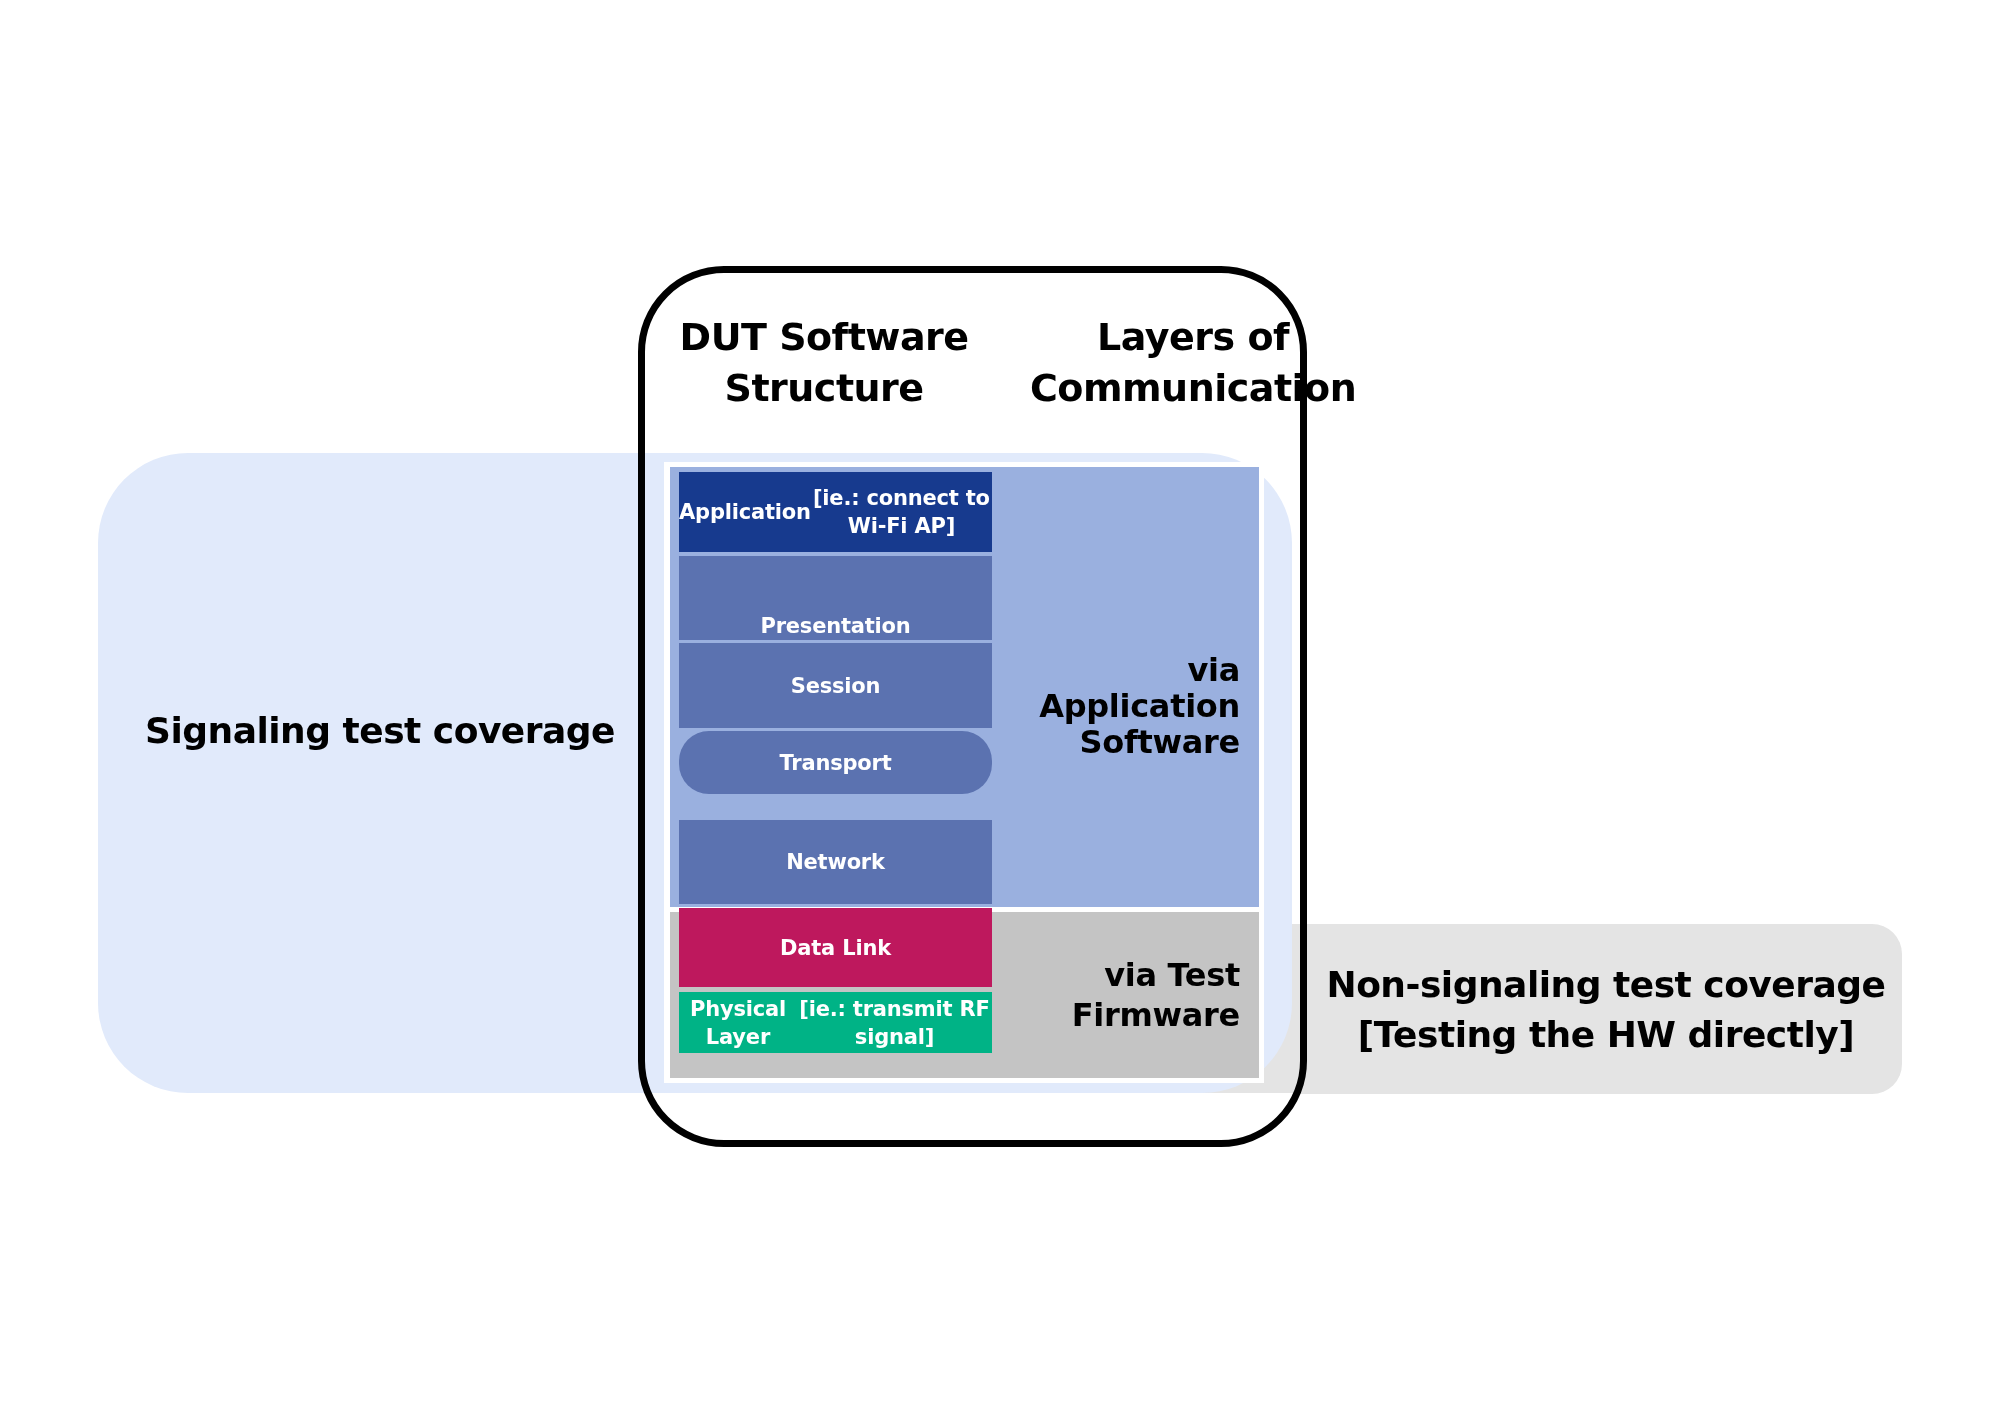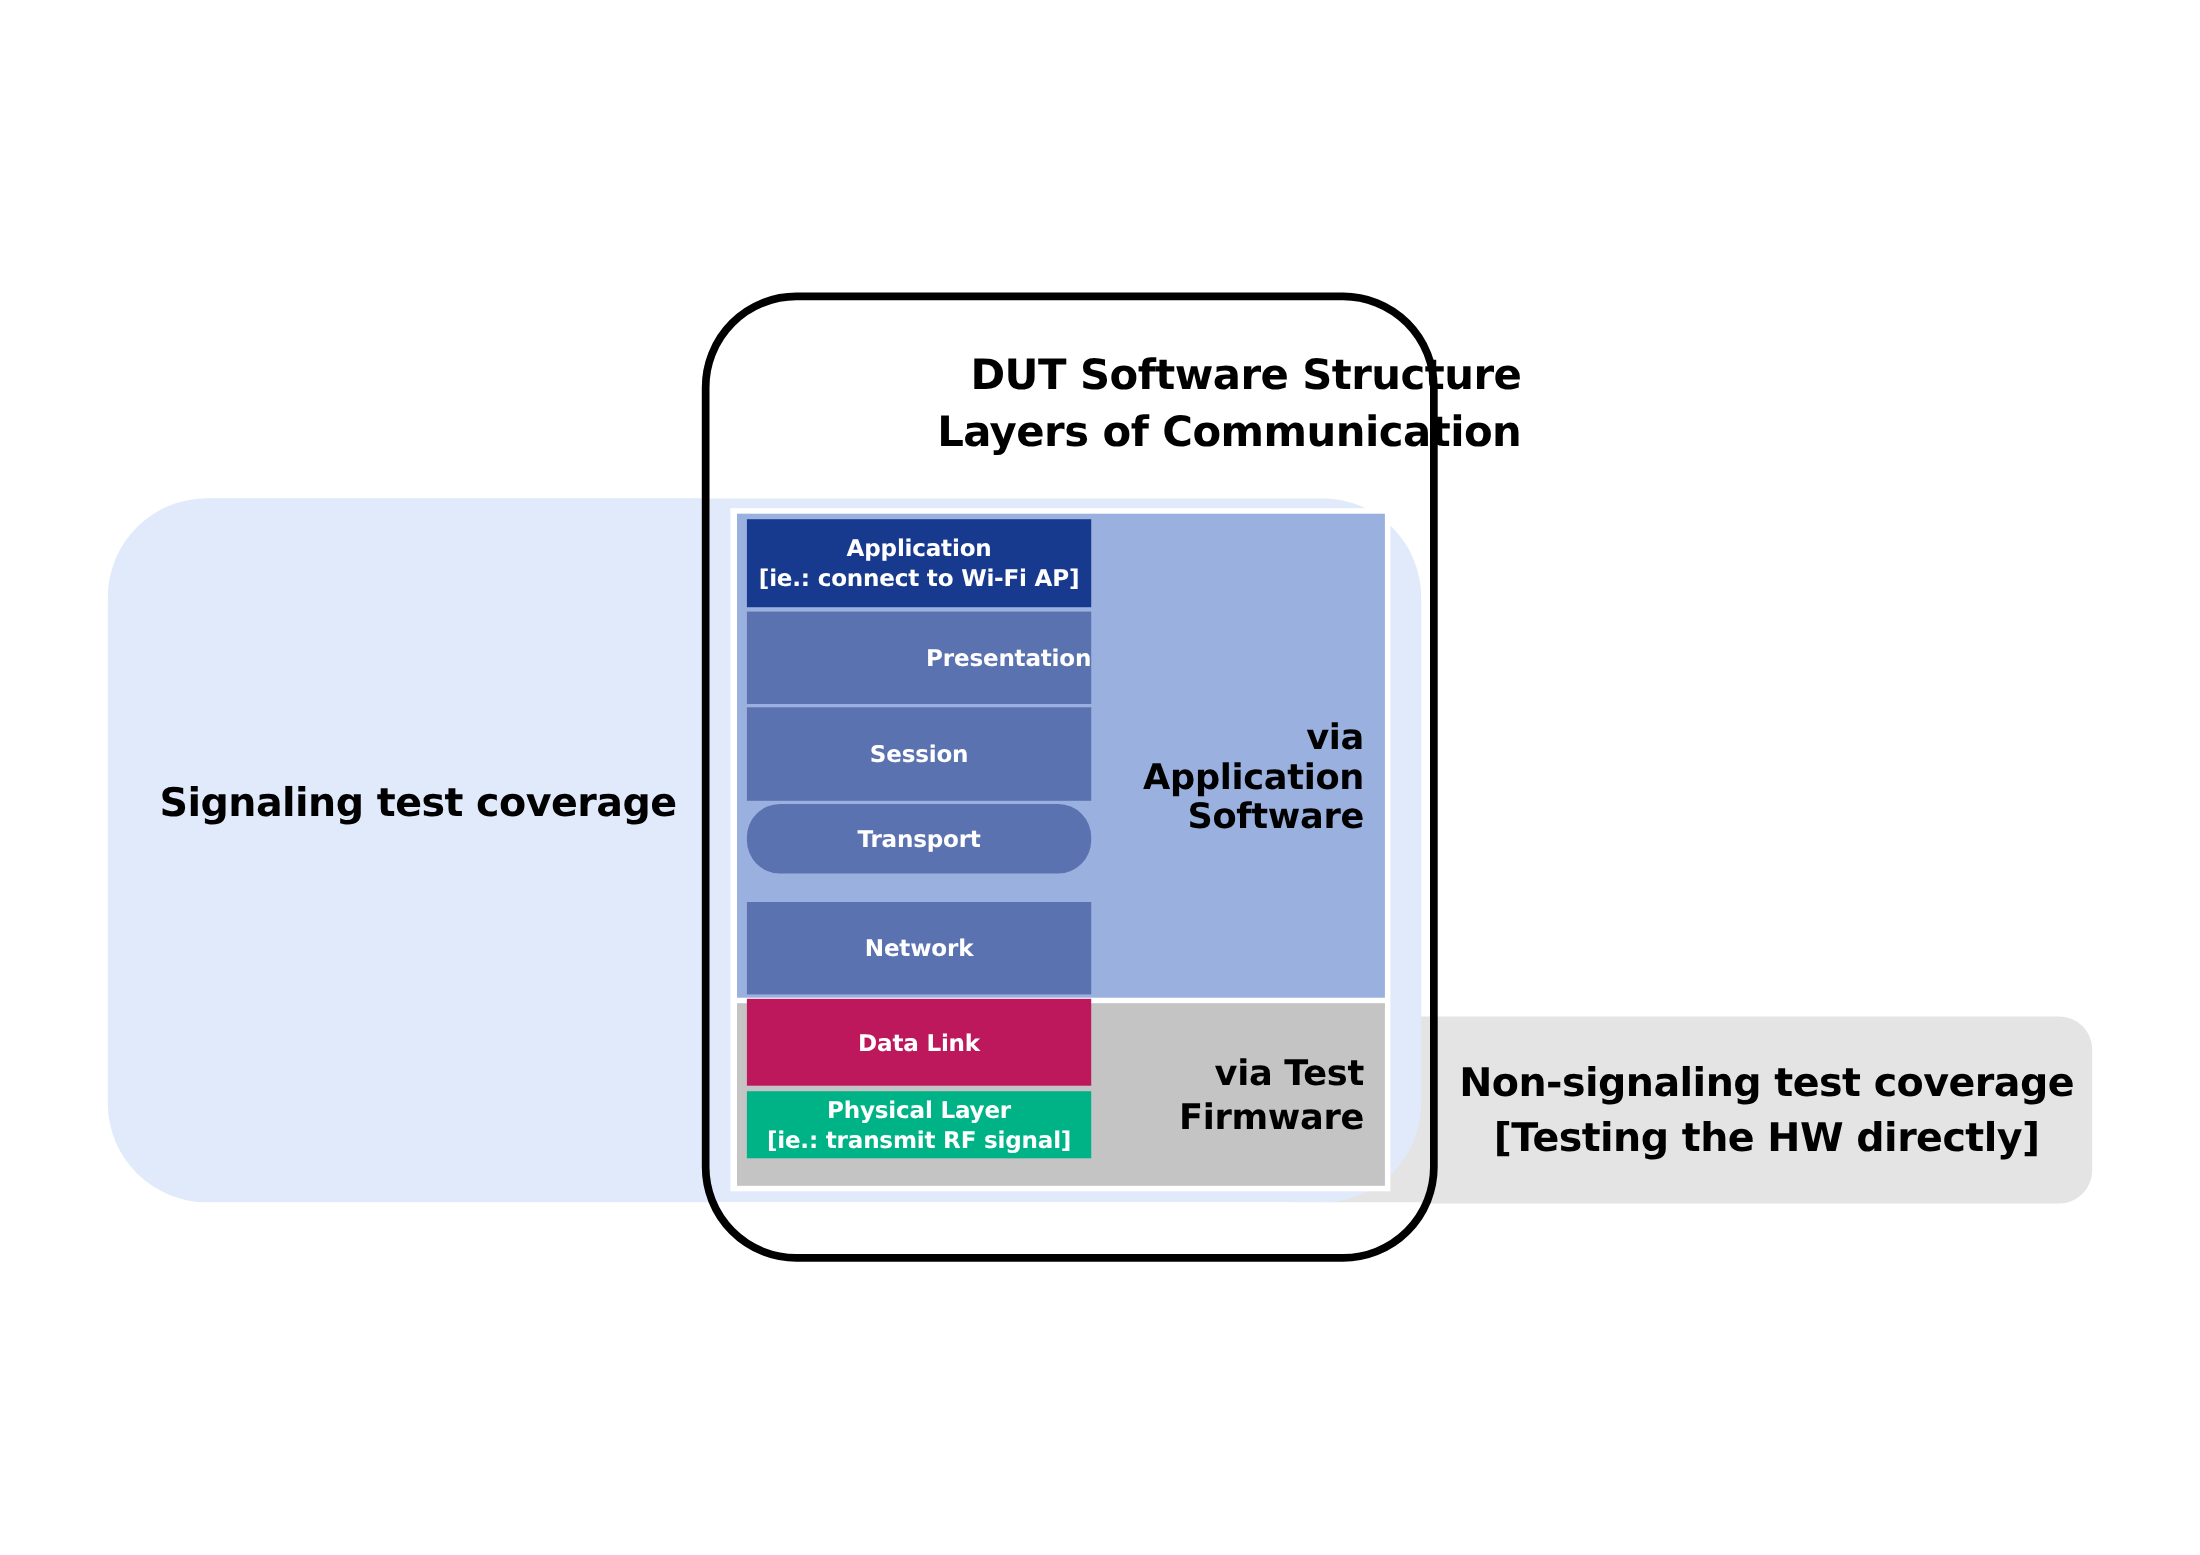--- a/index.html
+++ b/index.html
@@ -52,21 +52,21 @@
     
     #dut-box {
       left: 638px; top: 266px; width: 669px; height: 881px;
       border: 7px solid #000000;
       border-radius: 86px;
       z-index: 3;
       background: transparent;
     }
     #dut-title {
       left: 645px; top: 312px; width: 738px; height: 110px;
-      display: flex; flex-direction: column; align-items: flex-end; justify-content: center;
+      display: flex; flex-direction: row; align-items: flex-start; justify-content: center;
       font-size: 38px; line-height: 51px; font-weight: bold;
       letter-spacing: -0.5px;
       z-index: 4;
       text-align: center;
     }
     
     #dut-inner-white {
       left: 645px; top: 273px; width: 655px; height: 180px;
       background: #ffffff;
       border-radius: 80px 80px 0 0;
@@ -104,21 +104,21 @@
     }
     #app-region-label { left: 1020px; top: 652px; width: 220px; }
     #fw-region-label { left: 1020px; top: 955px; width: 220px; line-height: 40px; }
 
     .layer {
       position: absolute; z-index: 5;
       left: 679px; width: 313px;
       color: #ffffff;
       font-size: 21px; line-height: 28px; font-weight: bold;
       letter-spacing: -0.2px;
-      display: flex; flex-direction: column; align-items: center; justify-content: center;
+      display: flex; flex-direction: row; align-items: center; justify-content: center;
       text-align: center;
       box-sizing: border-box;
     }
     .layer .sub { display: block; }
   </style>
 </head>
 <body>
 
 <div id="nonsig-panel" class="abs" style="background: rgb(228, 228, 228);"></div>
 <div id="nonsig-label" class="abs">

